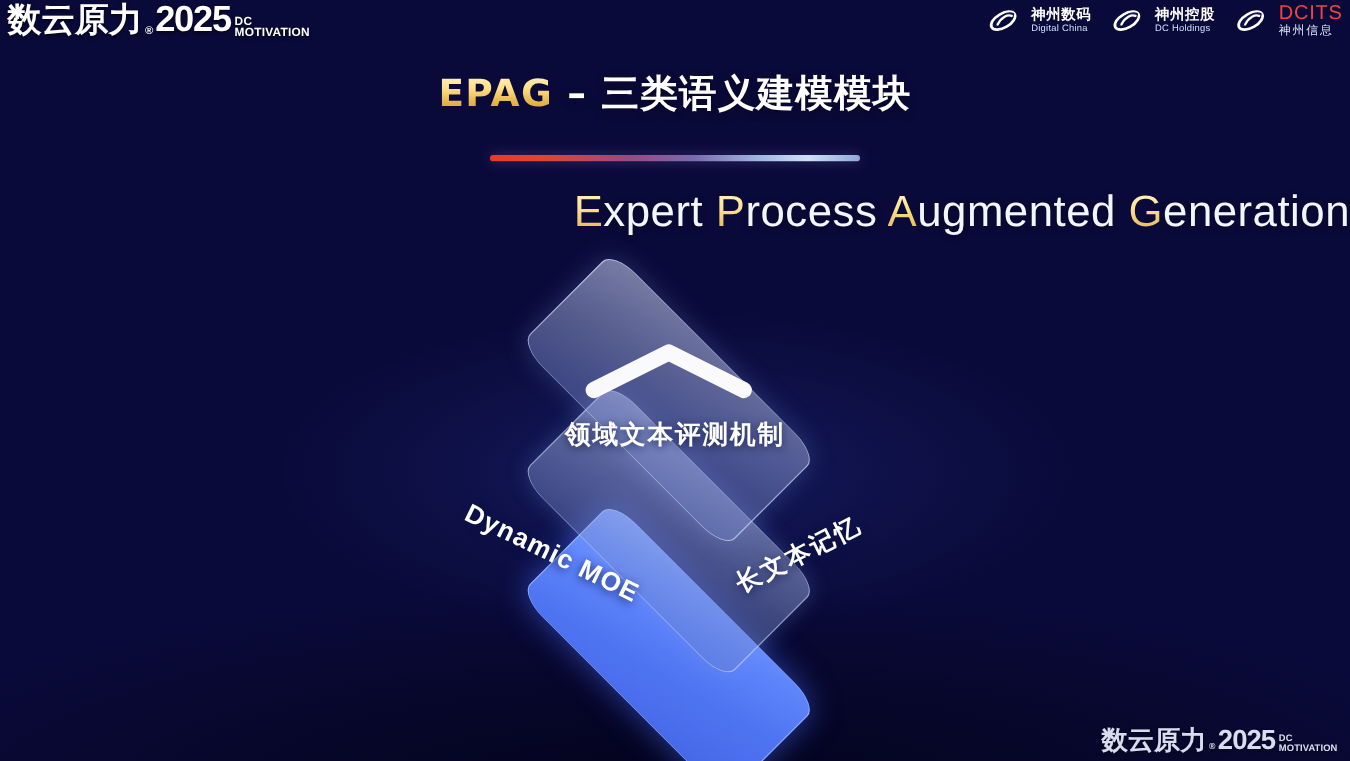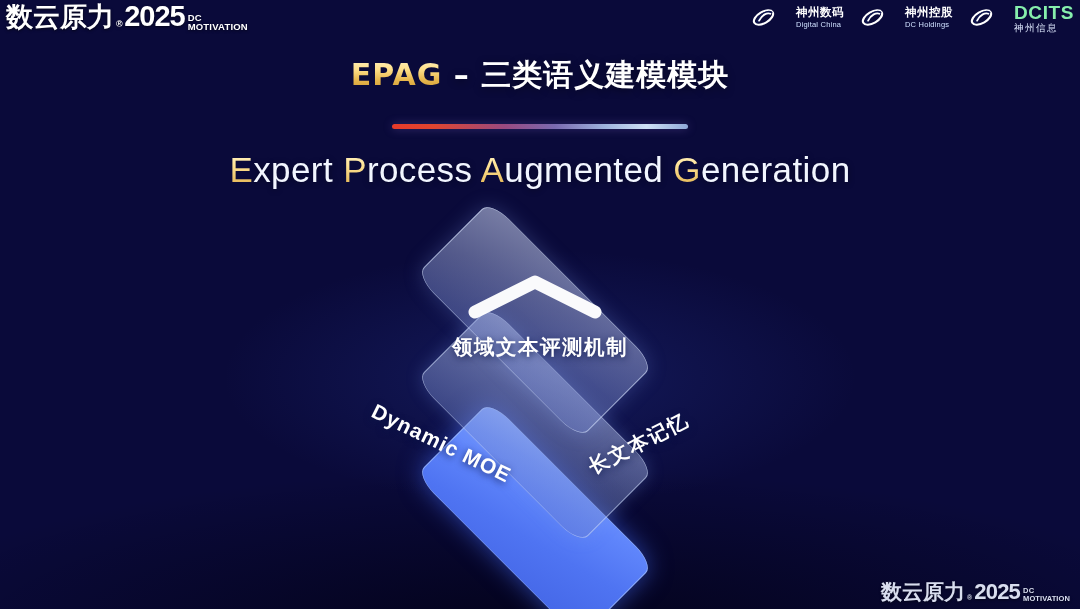--- a/index.html
+++ b/index.html
@@ -36,26 +36,26 @@
   .bl-dc{display:inline-block;line-height:9px;margin-left:1px;text-align:left;}
   .bl-dc b{display:block;font-size:9.5px;letter-spacing:.3px;}
   .bl-dc span{display:block;font-size:9.5px;letter-spacing:.2px;}
   .subtitle{
     margin-top:7px;font-size:21.5px;font-weight:bold;color:#fff;
     font-family:"DejaVu Sans",sans-serif;letter-spacing:0.5px;
     text-shadow:0 1px 4px rgba(0,0,0,.55);white-space:nowrap;
   }
 
   .partners{position:absolute;right:6px;top:3px;display:flex;align-items:center;gap:16px;}
-  .partner{display:flex;align-items:center;gap:20px;}
+  .partner{display:flex;align-items:center;gap:10px;}
   .pswoosh{width:25px;height:25px;flex:none;}
   .ptext{display:flex;flex-direction:column;justify-content:center;line-height:1;}
   .ptext .cn{font-size:11.5px;font-weight:bold;color:#fff;font-family:"DejaVu Sans",sans-serif;letter-spacing:.5px;white-space:nowrap;}
   .ptext .en{font-size:7.5px;font-weight:normal;color:#cfe0ff;letter-spacing:.2px;margin-top:2px;white-space:nowrap;}
-  .ptext .big{font-size:19px;font-weight:bold;color:#86efac;letter-spacing:.6px;}
+  .ptext .big{font-size:16px;font-weight:normal;color:#ef4444;letter-spacing:.6px;}
   .ptext .cnsm{font-size:9.5px;font-weight:normal;color:#dfe9ff;font-family:"DejaVu Sans",sans-serif;letter-spacing:1.5px;margin-top:1px;}
 
   
   .epag-title{
     position:absolute;left:0;right:0;top:55px;text-align:center;z-index:30;
     font-size:30px;font-weight:bold;font-family:"DejaVu Sans",sans-serif;
     white-space:nowrap;
   }
   .epag-gold{
     background:linear-gradient(180deg,#fff4c8 0%,#ffe08a 35%,#e8b84e 65%,#c9952f 100%);
@@ -67,21 +67,21 @@
   .epag-white{color:#ffffff;text-shadow:0 2px 8px rgba(0,0,0,.45);letter-spacing:1px;}
 
   .divider{
     position:absolute;left:50%;top:124px;transform:translateX(-50%);
     width:296px;height:5px;border-radius:3px;z-index:30;
     background:linear-gradient(90deg,#e83b2a 0%,#e0452f 14%,#9a4a80 38%,#7a6ab0 55%,#9fb4de 72%,#cfe0f5 86%,#8fa8d8 100%);
     box-shadow:0 0 10px rgba(150,120,220,.35);
   }
 
   .headline{
-    position:absolute;left:0;right:0;top:150px;text-align:center;z-index:30;
+    position:absolute;left:0;right:0;top:150px;text-align:right;z-index:30;
     font-size:35px;font-weight:normal;letter-spacing:.4px;white-space:nowrap;
     font-family:"Liberation Sans",sans-serif;
   }
   .hl-gold{
     background:linear-gradient(180deg,#fff6d0 0%,#ffe394 40%,#dfae49 100%);
     -webkit-background-clip:text;background-clip:text;color:transparent;
     -webkit-text-fill-color:transparent;
   }
   .hl-white{color:#f2f6ff;text-shadow:0 1px 6px rgba(0,0,0,.4);}
 

